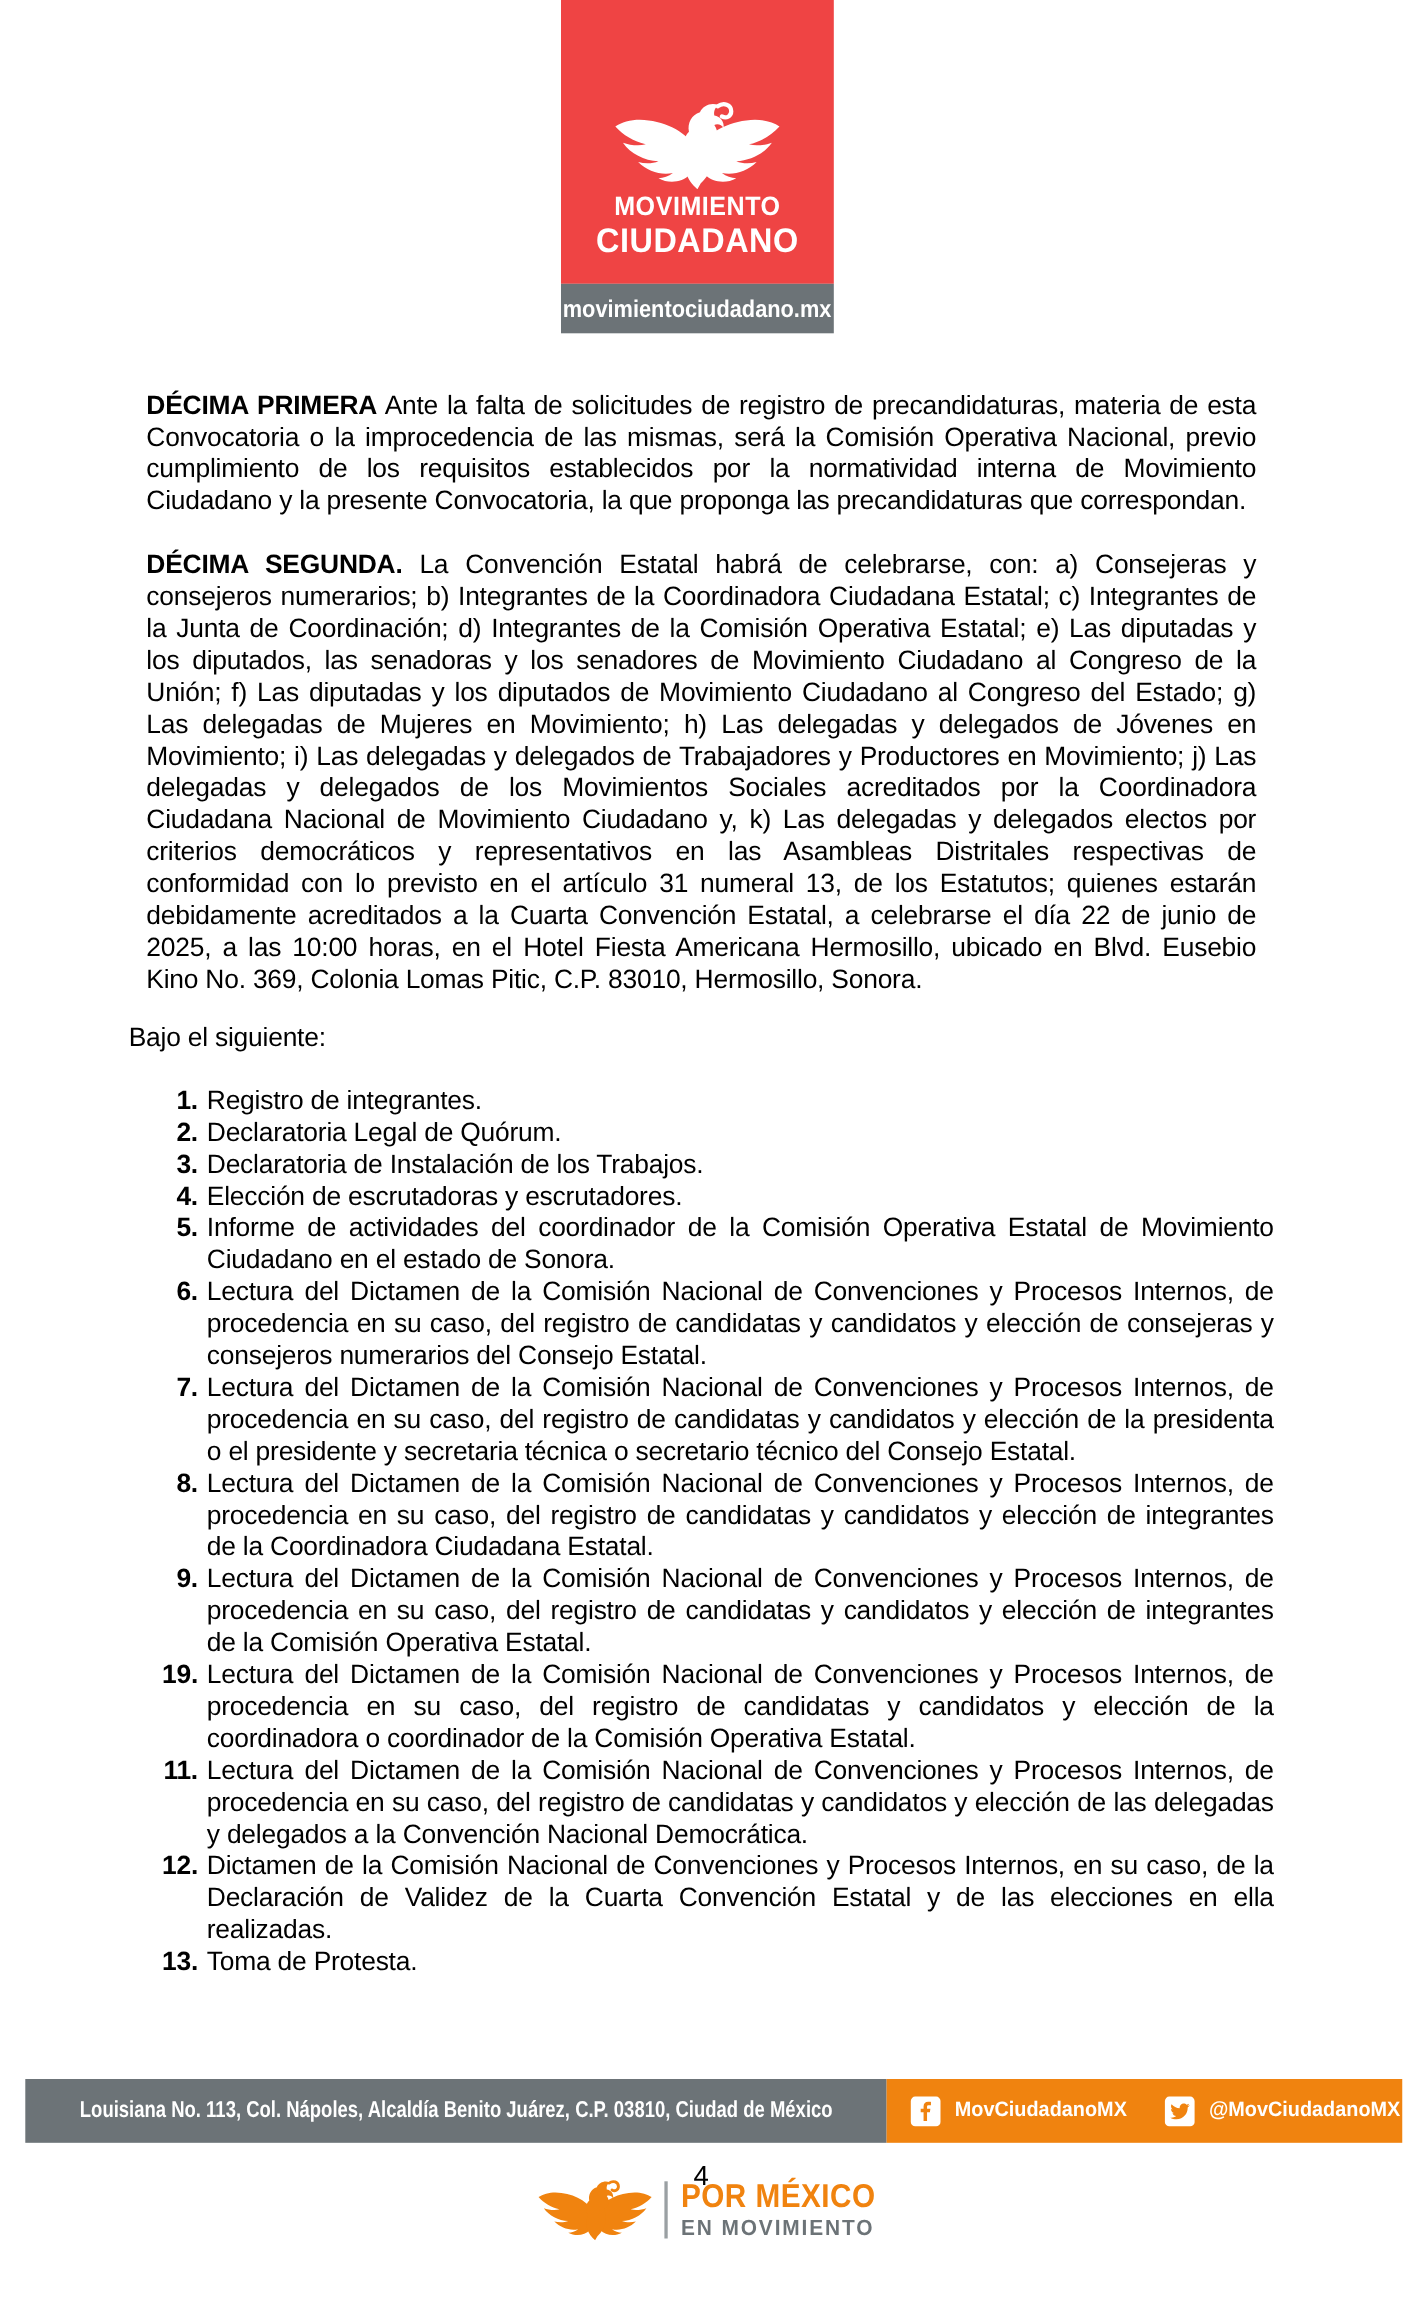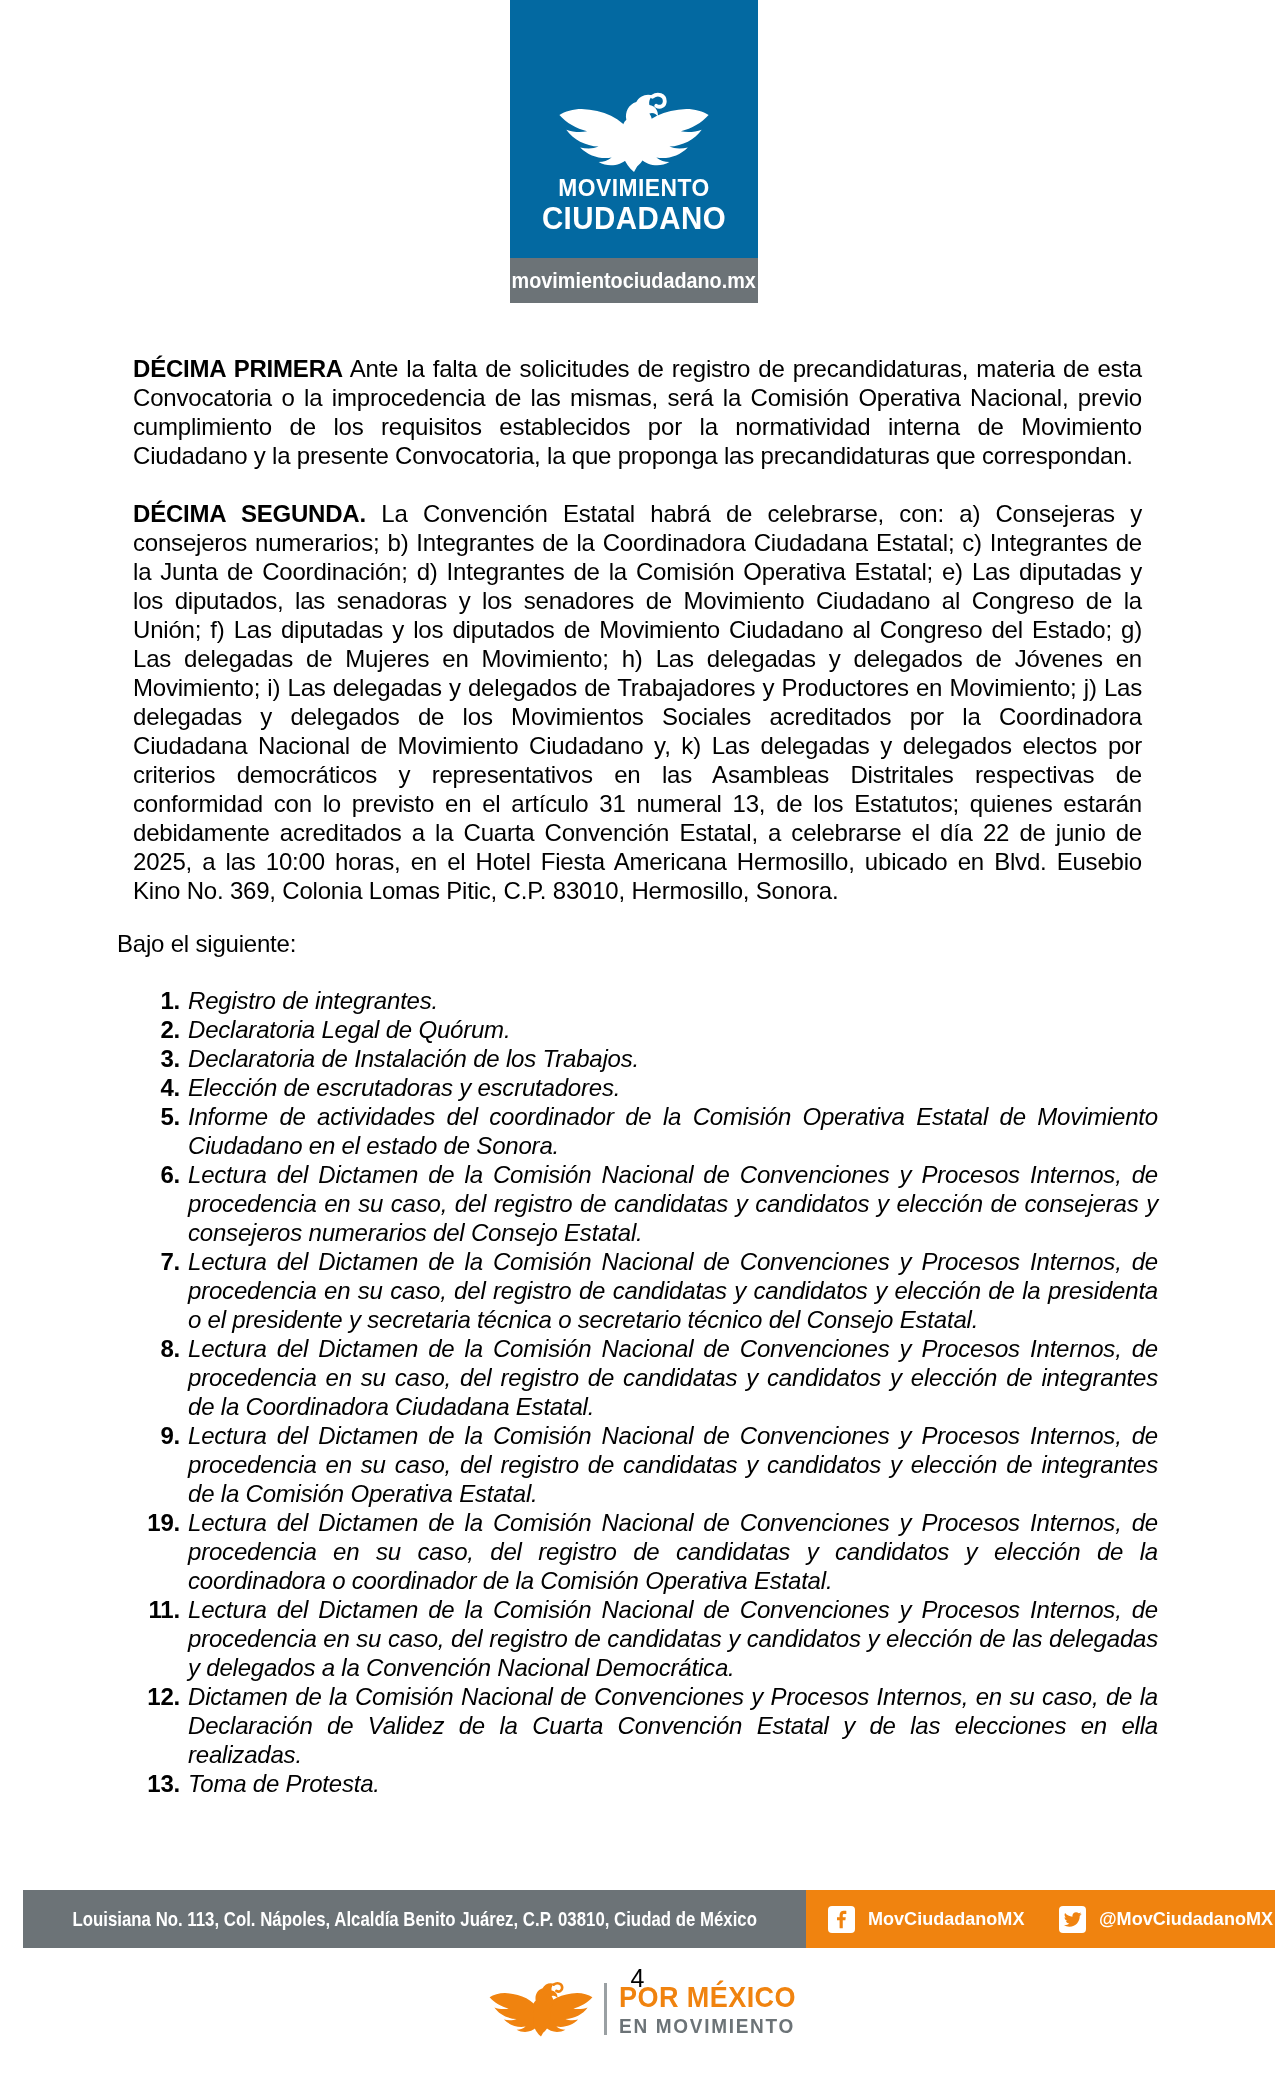--- a/index.html
+++ b/index.html
@@ -1,21 +1,21 @@
 <!DOCTYPE html>
 <html><head>
 <meta charset="utf-8">
 <style>
   html,body{margin:0;padding:0;background:#fff;}
   .page{position:relative;width:1275px;height:2100px;background:#fff;overflow:hidden;
         font-family:"Liberation Sans",sans-serif;color:#000;}
 
   
   .brand{position:absolute;top:0;left:50%;margin-left:-128px;width:248px;height:258px;
-         background:#0369a1;text-align:center;}
+         background:#ef4444;text-align:center;}
   .brand-eagle{position:absolute;top:92px;left:50%;transform:translateX(-50%);
                width:198px;height:80px;color:#fff;}
   .brand-l1{position:absolute;top:174px;left:0;width:100%;color:#fff;font-weight:bold;
             font-size:24px;letter-spacing:.5px;transform:scaleX(.95);}
   .brand-l2{position:absolute;top:201px;left:0;width:100%;color:#fff;font-weight:bold;
             font-size:31px;letter-spacing:.5px;transform:scaleX(.95);}
   .site-bar{position:absolute;top:258px;left:50%;margin-left:-128px;width:248px;height:45px;
             background:#6C7377;display:flex;align-items:center;justify-content:center;}
   .site-url{color:#fff;font-size:22px;font-weight:600;white-space:nowrap;transform:scaleX(.9);}
 
@@ -23,21 +23,21 @@
   .content{position:absolute;top:338px;left:117px;width:1041px;
            font-size:24px;line-height:29px;letter-spacing:-0.2px;}
   .para{margin:16px;text-align:justify;}
   .para.mt{margin-top:29px;}
   .lead{font-weight:bold;}
   .intro{margin:24px 0 0 0;}
   .orden{margin:0;font-size:24px;line-height:29px;font-weight:bold;text-align:center;letter-spacing:0;}
   .list{margin-top:28px;padding-left:26px;}
   .item{display:flex;}
   .num{width:37px;min-width:37px;text-align:right;font-weight:bold;padding-right:8px;}
-  .txt{flex:1;text-align:justify;font-style:italic;}
+  .txt{flex:1;text-align:justify;}
 
   
   .footer-bar{position:absolute;top:1890px;left:0;width:1245px;height:58px;display:flex;padding-left:23px;}
   .f-gray{width:783px;background:#6C7377;display:flex;align-items:center;justify-content:center;}
   .addr{color:#fff;font-weight:bold;font-size:21px;white-space:nowrap;transform:scaleX(.8);}
   .f-orange{flex:1;background:#F0830F;display:flex;align-items:center;padding-left:22px;}
   .sicon{width:27px;height:27px;background:#fff;border-radius:4px;display:flex;
          align-items:center;justify-content:center;color:#F0830F;flex:none;}
   .sicon svg{width:19px;height:19px;display:block;}
   .sicon.tw{margin-left:26px;}

